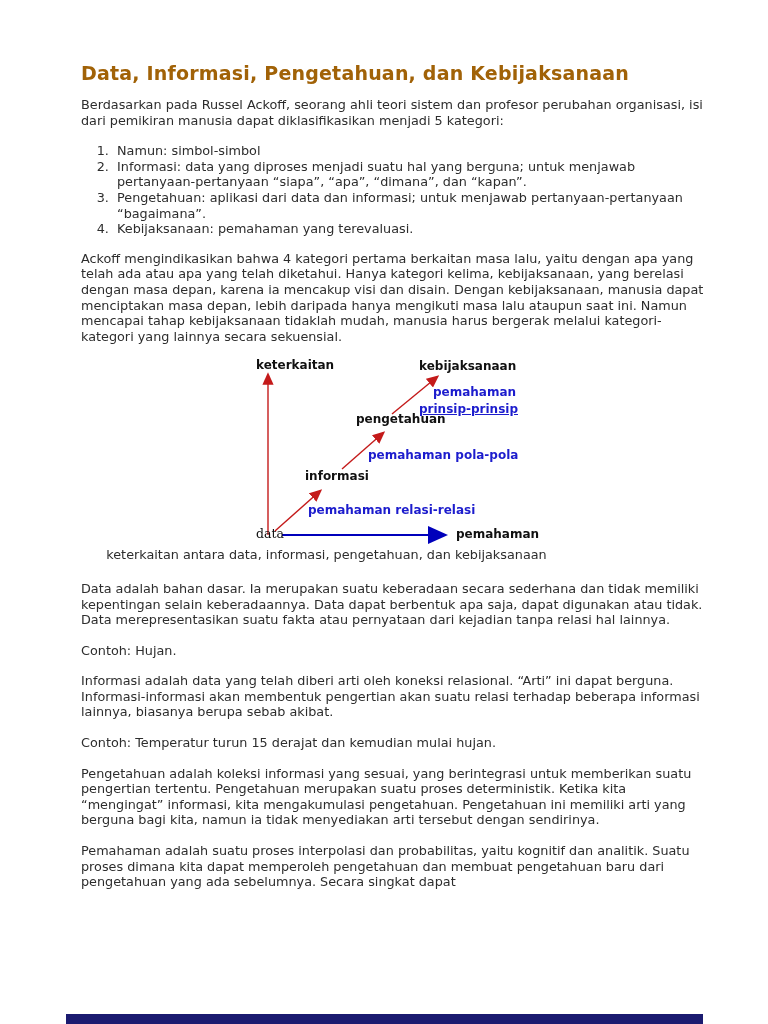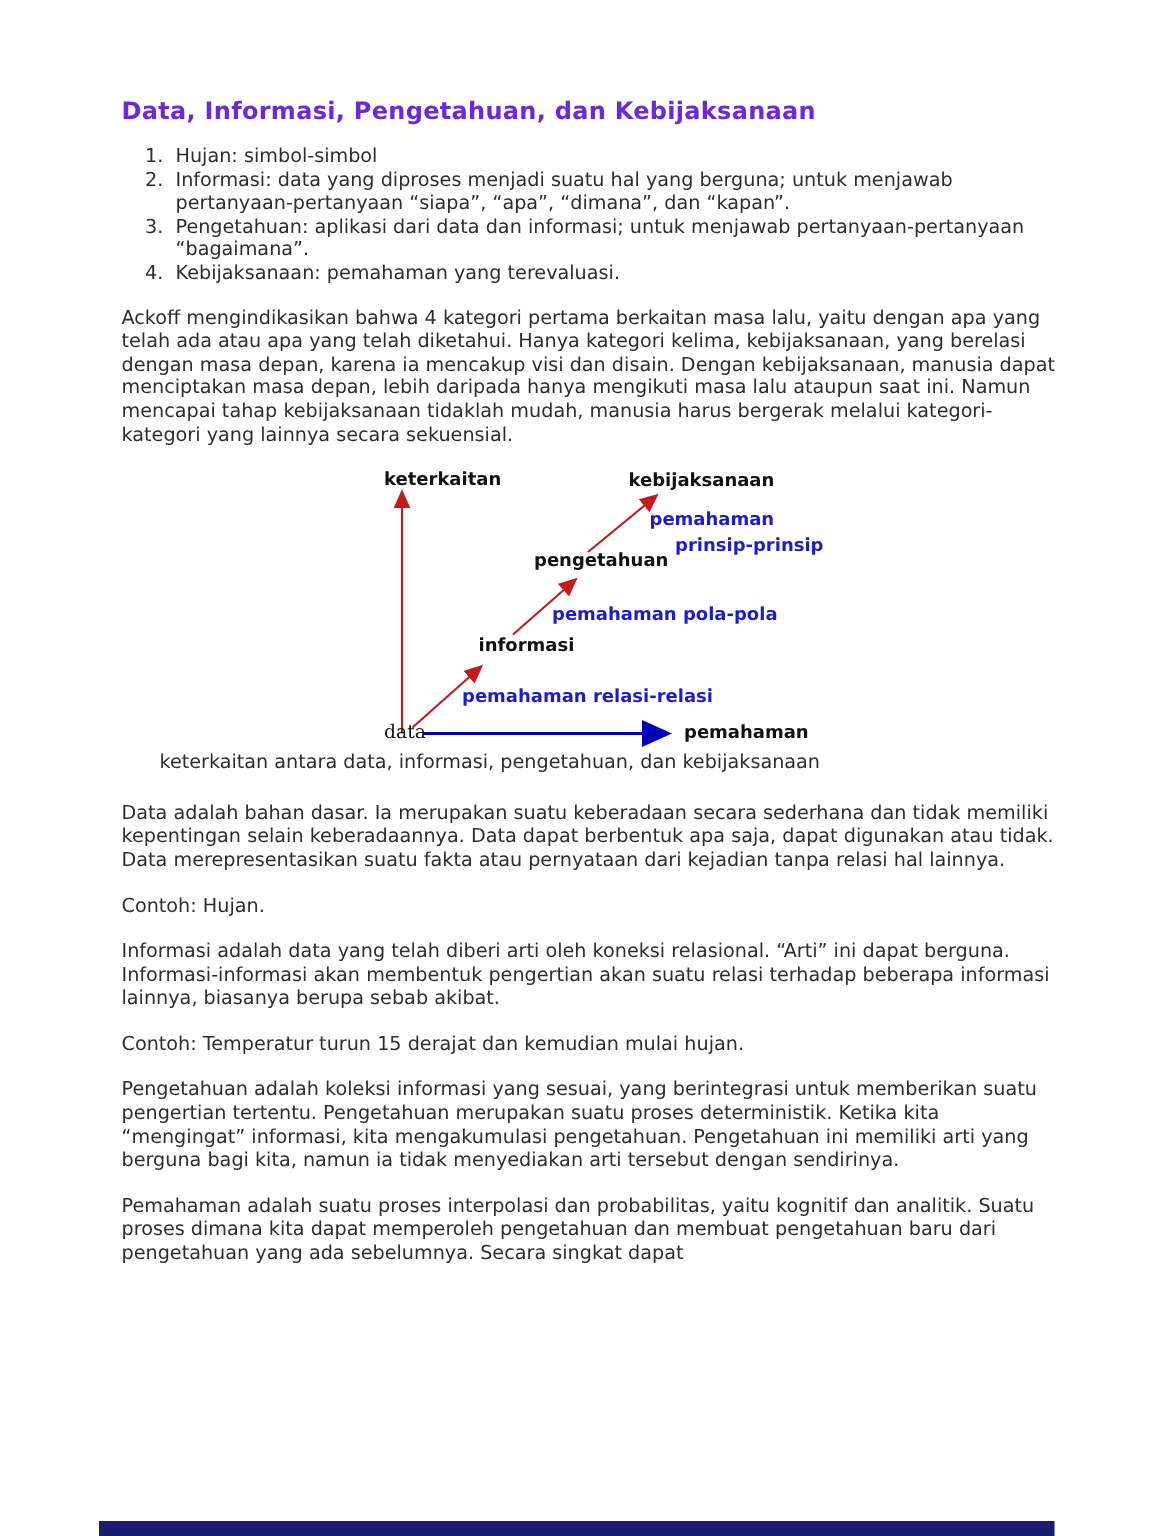--- a/index.html
+++ b/index.html
@@ -6,21 +6,21 @@
   body{
     width:768px;height:1024px;position:relative;background:#ffffff;
     font-family:"DejaVu Sans","Liberation Sans",sans-serif;
     color:#2d2d2d;overflow:hidden;
   }
   .content{
     position:absolute;left:81px;top:66px;width:624px;
     font-size:12.8px;line-height:15.6px;
   }
   .doc-title{
-    font-size:16px;font-weight:bold;color:#6d28d9;
+    font-size:19px;font-weight:bold;color:#a16207;
     margin:0 0 16px 0;line-height:15px;letter-spacing:.2px;
   }
   p{margin:0 0 15px 0;}
   ol.cat-list{margin:0 0 14px 0;padding:0 0 0 32px;}
   ol.cat-list li{margin:0;padding-left:4px;}
   
   .diagram{
     position:relative;margin-left:-81px;width:704px;height:188px;
   }
   .diagram .lbl{
@@ -43,23 +43,24 @@
     background:#1b1b70;
   }
 </style>
 </head>
 <body>
 
 <div class="content">
 
   <h1 class="doc-title">Data, Informasi, Pengetahuan, dan Kebijaksanaan</h1>
 
+  <p>Berdasarkan pada Russel Ackoff, seorang ahli teori sistem dan profesor perubahan organisasi, isi dari pemikiran manusia dapat diklasifikasikan menjadi 5 kategori:</p>
 
   <ol class="cat-list">
-    <li>Hujan: simbol-simbol</li>
+    <li>Namun: simbol-simbol</li>
     <li>Informasi: data yang diproses menjadi suatu hal yang berguna; untuk menjawab pertanyaan-pertanyaan “siapa”, “apa”, “dimana”, dan “kapan”.</li>
     <li>Pengetahuan: aplikasi dari data dan informasi; untuk menjawab pertanyaan-pertanyaan “bagaimana”.</li>
     <li>Kebijaksanaan: pemahaman yang terevaluasi.</li>
   </ol>
 
   <p>Ackoff mengindikasikan bahwa 4 kategori pertama berkaitan masa lalu, yaitu dengan apa yang telah ada atau apa yang telah diketahui. Hanya kategori kelima, kebijaksanaan, yang berelasi dengan masa depan, karena ia mencakup visi dan disain. Dengan kebijaksanaan, manusia dapat menciptakan masa depan, lebih daripada hanya mengikuti masa lalu ataupun saat ini. Namun mencapai tahap kebijaksanaan tidaklah mudah, manusia harus bergerak melalui kategori-kategori yang lainnya secara sekuensial.</p>
 
   <div class="diagram">
     <svg width="768" height="188" viewBox="0 0 768 188">
       <defs>
@@ -72,24 +73,24 @@
       </defs>
       <line class="red-line" x1="268" y1="176" x2="268" y2="16" marker-end="url(#arrR)"></line>
       <line class="blue-line" x1="282" y1="176" x2="444" y2="176" marker-end="url(#arrB)"></line>
       <line class="red-line" x1="275" y1="172" x2="320" y2="132" marker-end="url(#arrR)"></line>
       <line class="red-line" x1="342" y1="110" x2="383" y2="74" marker-end="url(#arrR)"></line>
       <line class="red-line" x1="392" y1="55" x2="437" y2="18" marker-end="url(#arrR)"></line>
     </svg>
     <span class="lbl" style="left:256px;top:0px;">keterkaitan</span>
     <span class="lbl" style="left:419px;top:1px;">kebijaksanaan</span>
     <span class="lbl blue" style="left:433px;top:27px;">pemahaman</span>
-    <span class="lbl blue" style="left:450px;top:44px;">prinsip-prinsip</span>
+    <span class="lbl blue" style="left:419px;top:44px;text-decoration:underline;">prinsip-prinsip</span>
     <span class="lbl" style="left:356px;top:54px;">pengetahuan</span>
     <span class="lbl blue" style="left:368px;top:90px;">pemahaman pola-pola</span>
-    <span class="lbl" style="left:319px;top:111px;">informasi</span>
+    <span class="lbl" style="left:305px;top:111px;">informasi</span>
     <span class="lbl blue" style="left:308px;top:145px;">pemahaman relasi-relasi</span>
     <span class="lbl serif" style="left:256px;top:168px;">data</span>
     <span class="lbl" style="left:456px;top:169px;">pemahaman</span>
   </div>
 
   <p class="caption">keterkaitan antara data, informasi, pengetahuan, dan kebijaksanaan</p>
 
 
   <p>Data adalah bahan dasar. Ia merupakan suatu keberadaan secara sederhana dan tidak memiliki kepentingan selain keberadaannya. Data dapat berbentuk apa saja, dapat digunakan atau tidak. Data merepresentasikan suatu fakta atau pernyataan dari kejadian tanpa relasi hal lainnya.</p>
 

